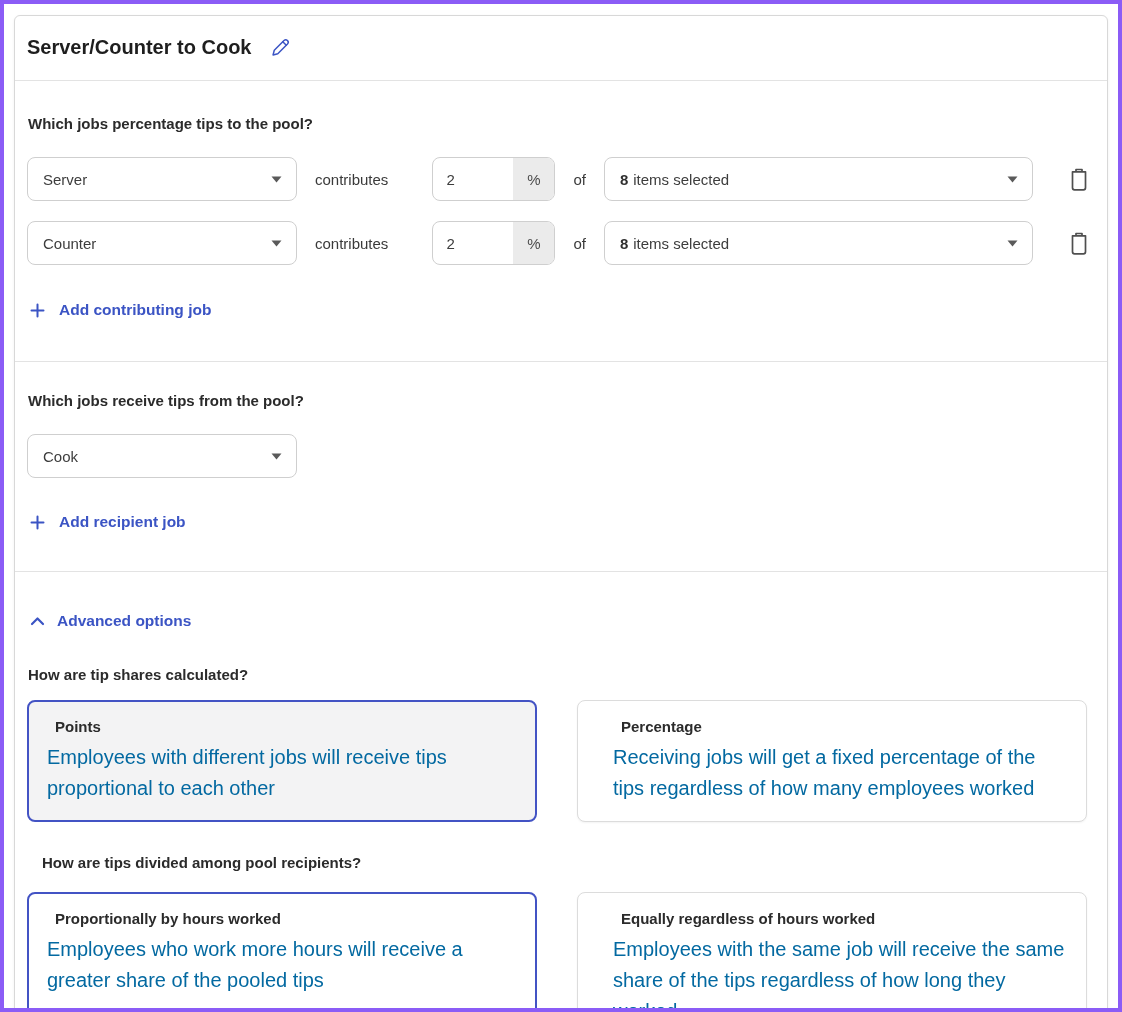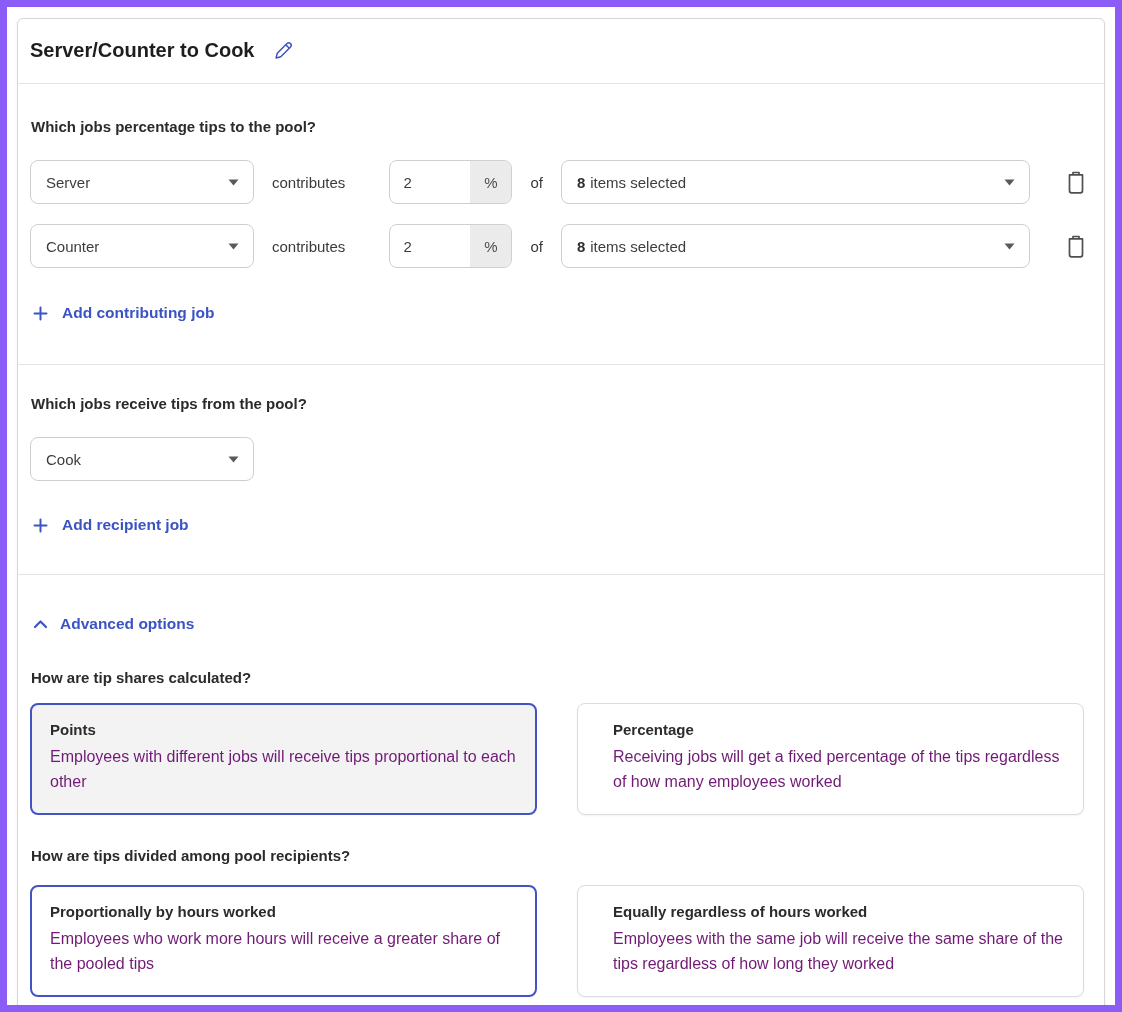--- a/index.html
+++ b/index.html
@@ -1,21 +1,21 @@
 <!DOCTYPE html>
 <html><head>
 <meta charset="utf-8">
 <style>
   * { box-sizing: border-box; }
   html,body { margin:0; padding:0; background:#ffffff; }
   body { font-family:"Liberation Sans", sans-serif; color:#2b2b2b; }
 
   .viewport {
     width:1122px; height:1012px;
-    border:7px solid #8b5cf6;
+    border:4px solid #8b5cf6;
     background:#ffffff;
     position:relative;
     overflow:hidden;
   }
 
   .card {
     margin:11px 10px 0 10px;
     min-height:985px;
     background:#fff;
     border:1px solid #d8d8d8;
@@ -33,30 +33,30 @@
     background:none; border:none; padding:0; margin:0 0 0 19px;
     cursor:pointer; display:flex; align-items:center; color:#3b54c4;
   }
 
   .card-body { padding:0 12px 14px 12px; }
 
   .q { font-size:15px; font-weight:700; color:#2b2b2b; }
   .q-contribute { margin:34px 0 25px 1px; }
   .q-receive    { margin:30px 0 25px 1px; }
   .q-shares     { margin:36px 0 17px 1px; }
-  .q-division   { margin:32px 0 21px 1px; }
+  .q-division   { margin:32px 0 21px 15px; }
 
   .row { display:flex; align-items:center; gap:18px; margin-bottom:20px; }
 
   .select {
     height:44px; border:1px solid #cfcfcf; border-radius:8px; background:#fff;
     display:flex; align-items:center; justify-content:space-between;
     padding:0 14px 0 15px; font-size:15px; color:#3d3d3d; cursor:pointer;
   }
-  .job-select { width:224px; flex:none; }
+  .job-select { width:270px; flex:none; }
   .multi-select { flex:1; }
   .caret { display:flex; align-items:center; color:#5a5a5a; }
 
   .mid-label { font-size:15px; color:#3a3a3a; }
   .contributes-label { margin-right:26px; }
 
   .percent-input {
     display:flex; width:123px; height:44px; flex:none;
     border:1px solid #cfcfcf; border-radius:8px; overflow:hidden; background:#fff;
   }
@@ -97,22 +97,22 @@
   }
   .option-card {
     border:1px solid #dcdcdc; border-radius:8px; background:#fff;
     padding:15px 19px 17px 35px; cursor:pointer;
     box-shadow:0 1px 2px rgba(0,0,0,0.05); min-height:112px;
   }
   .option-card.selected {
     border:2px solid #4353c4; padding:14px 18px 16px 18px; box-shadow:none;
   }
   .option-card.selected-gray { background:#f3f3f4; }
-  .option-title { font-size:15px; font-weight:700; color:#2b2b2b; margin:2px 0 7px 0; }
-  .option-desc  { font-size:16px; color:#701a75; line-height:1.55; }
+  .option-title { font-size:15px; font-weight:700; color:#2b2b2b; margin:2px 0 7px 8px; }
+  .option-desc  { font-size:20px; color:#0369a1; line-height:1.55; }
 </style>
 </head>
 <body>
 
 <div class="viewport">
   <div class="card">
 
     <div class="card-header">
       <h1 class="page-title">Server/Counter to Cook</h1>
       <button class="icon-btn" aria-label="Edit pool name">

